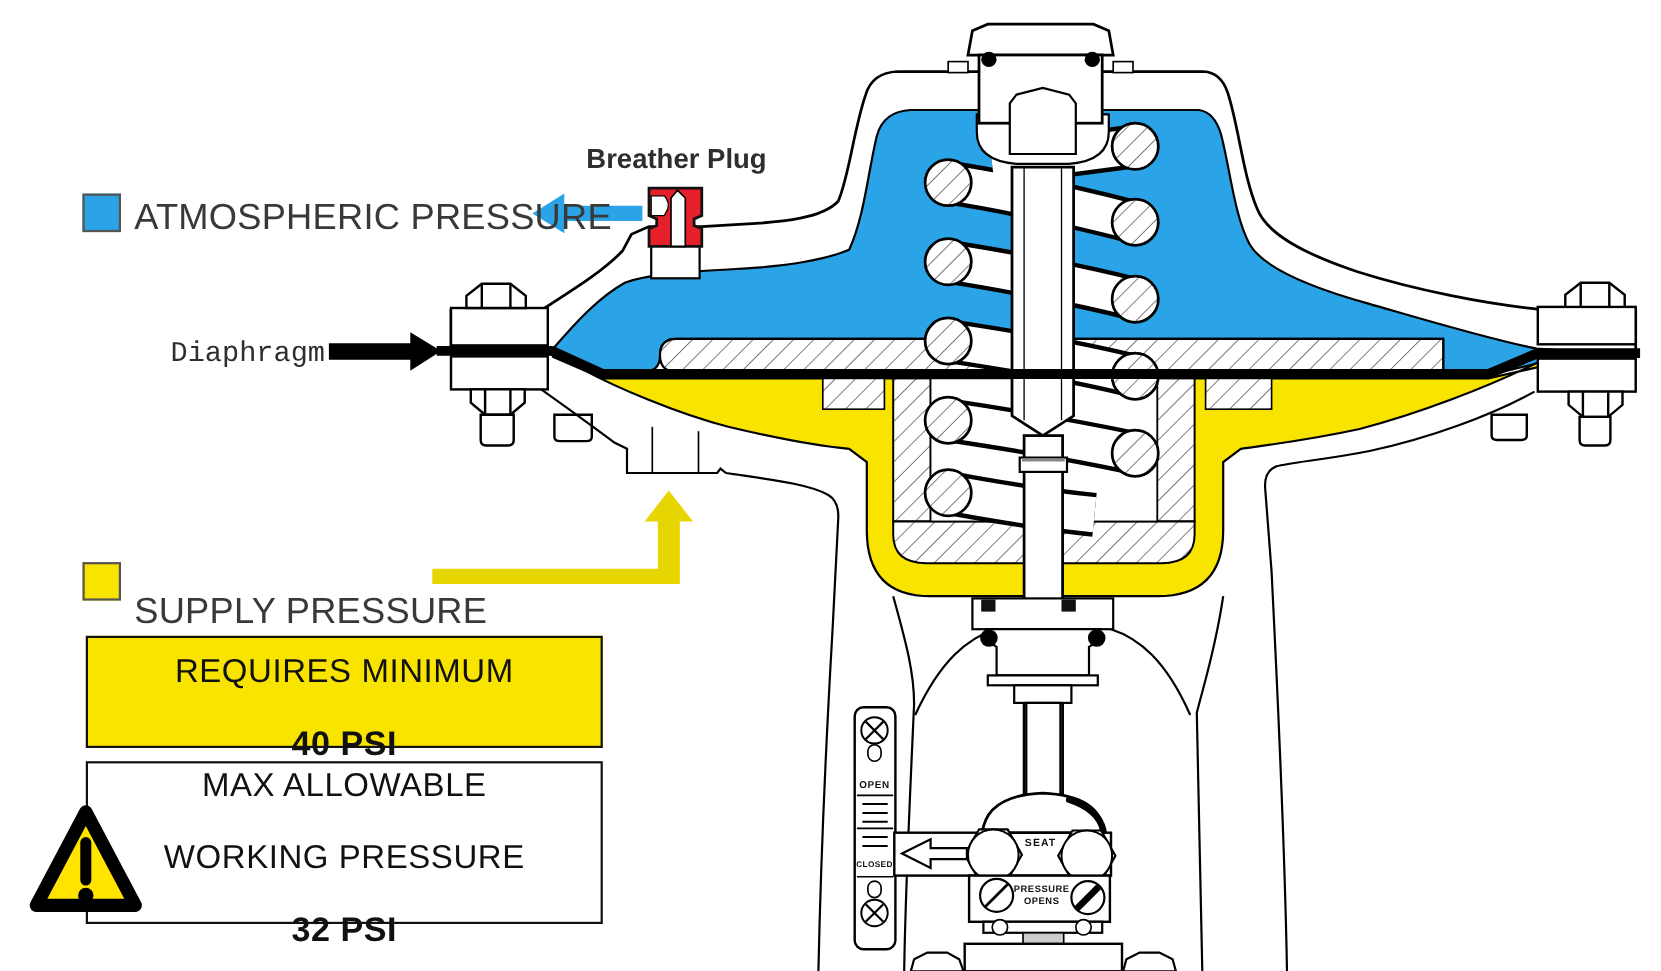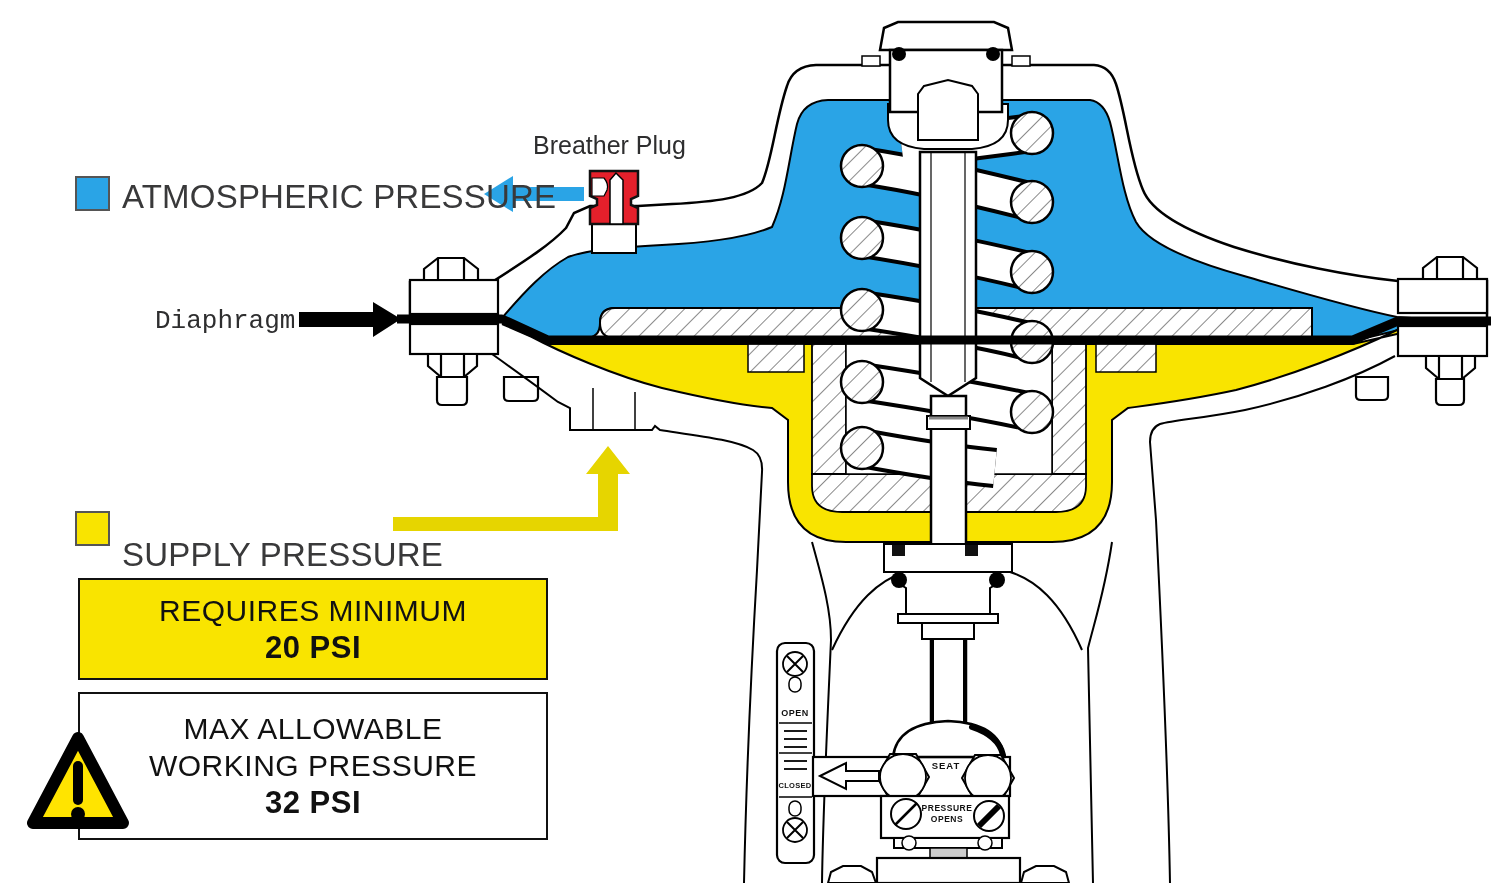--- a/index.html
+++ b/index.html
@@ -6,21 +6,21 @@
   #stage{position:relative;width:1510px;height:883px;background:#fff;overflow:hidden;
          font-family:"Liberation Sans",sans-serif;}
   #drawing{position:absolute;left:0;top:0;}
   .lbl{position:absolute;color:#39393a;white-space:nowrap;}
   .callout{font-size:25px;color:#2e2e2f;}
   .legend-label{font-size:33px;letter-spacing:.2px;}
   .swatch{position:absolute;width:35px;height:35px;border:2px solid #555;box-sizing:border-box;}
   .infobox{position:absolute;left:78px;width:470px;box-sizing:border-box;border:2.5px solid #111;
            display:flex;flex-direction:column;align-items:center;justify-content:center;
            text-align:center;color:#111;}
-  .infobox .l{font-size:30px;line-height:37px;letter-spacing:.5px;}
+  .infobox .l{font-size:30px;line-height:37px;letter-spacing:.5px;margin-top:28px;}
   .infobox .b{font-weight:bold;font-size:31px;line-height:38px;}
   #box-min{top:578px;height:102px;}
   #box-max{top:692px;height:148px;background:#fff;}
   #warn-svg{position:absolute;left:22px;top:726px;}
   svg text{font-family:"Liberation Sans",sans-serif;fill:#111;}
 </style>
 </head>
 <body>
 
 <div id="stage">
@@ -213,33 +213,33 @@
   </g>
   <text x="946" y="769" text-anchor="middle" font-size="9.5" font-weight="bold" letter-spacing="1">SEAT</text>
   <text x="947" y="811" text-anchor="middle" font-size="8.5" font-weight="bold" letter-spacing="0.5">PRESSURE</text>
   <text x="947" y="822" text-anchor="middle" font-size="8.5" font-weight="bold" letter-spacing="0.5">OPENS</text>
 
   <path d="M 484,194 L 513,176 L 513,187 L 584,187 L 584,201 L 513,201 L 513,212 Z" fill="#2AA4E6"></path>
   <path d="M 401,319 L 373,302 L 373,312 L 299,312 L 299,327 L 373,327 L 373,337 Z" fill="#000"></path>
   <path d="M 393,517 L 598,517 L 598,474 L 586,474 L 608,446 L 630,474 L 618,474 L 618,531 L 393,531 Z" fill="#E6D500"></path>
 </svg>
 
-<div class="lbl callout" style="left:533px;top:131px;">Breather Plug</div>
+<div class="lbl callout" style="left:533px;top:131px;font-weight:bold;">Breather Plug</div>
 
 <div class="swatch" style="left:75px;top:176px;background:#2AA4E6;"></div>
 <div class="lbl legend-label" style="left:122px;top:178px;">ATMOSPHERIC PRESSURE</div>
 
 <div class="lbl callout" style="left:155px;top:306px;font-size:26px;font-family:Liberation Mono, monospace;">Diaphragm</div>
 
 <div class="swatch" style="left:75px;top:511px;background:#F9E400;"></div>
 <div class="lbl legend-label" style="left:122px;top:512px;margin-top:24px;">SUPPLY PRESSURE</div>
 
 <div class="infobox" id="box-min" style="background:#F9E400;">
   <div class="l">REQUIRES MINIMUM</div>
-  <div class="l b">20 PSI</div>
+  <div class="l b">40 PSI</div>
 </div>
 
 <div class="infobox" id="box-max">
   <div class="l">MAX ALLOWABLE</div>
   <div class="l">WORKING PRESSURE</div>
   <div class="l b">32 PSI</div>
 </div>
 
 <svg id="warn-svg" width="116" height="110" viewBox="0 0 116 110">
   <polygon points="56,12 11,97 101,97" fill="#FFE400" stroke="#000" stroke-width="12" stroke-linejoin="round"></polygon>

